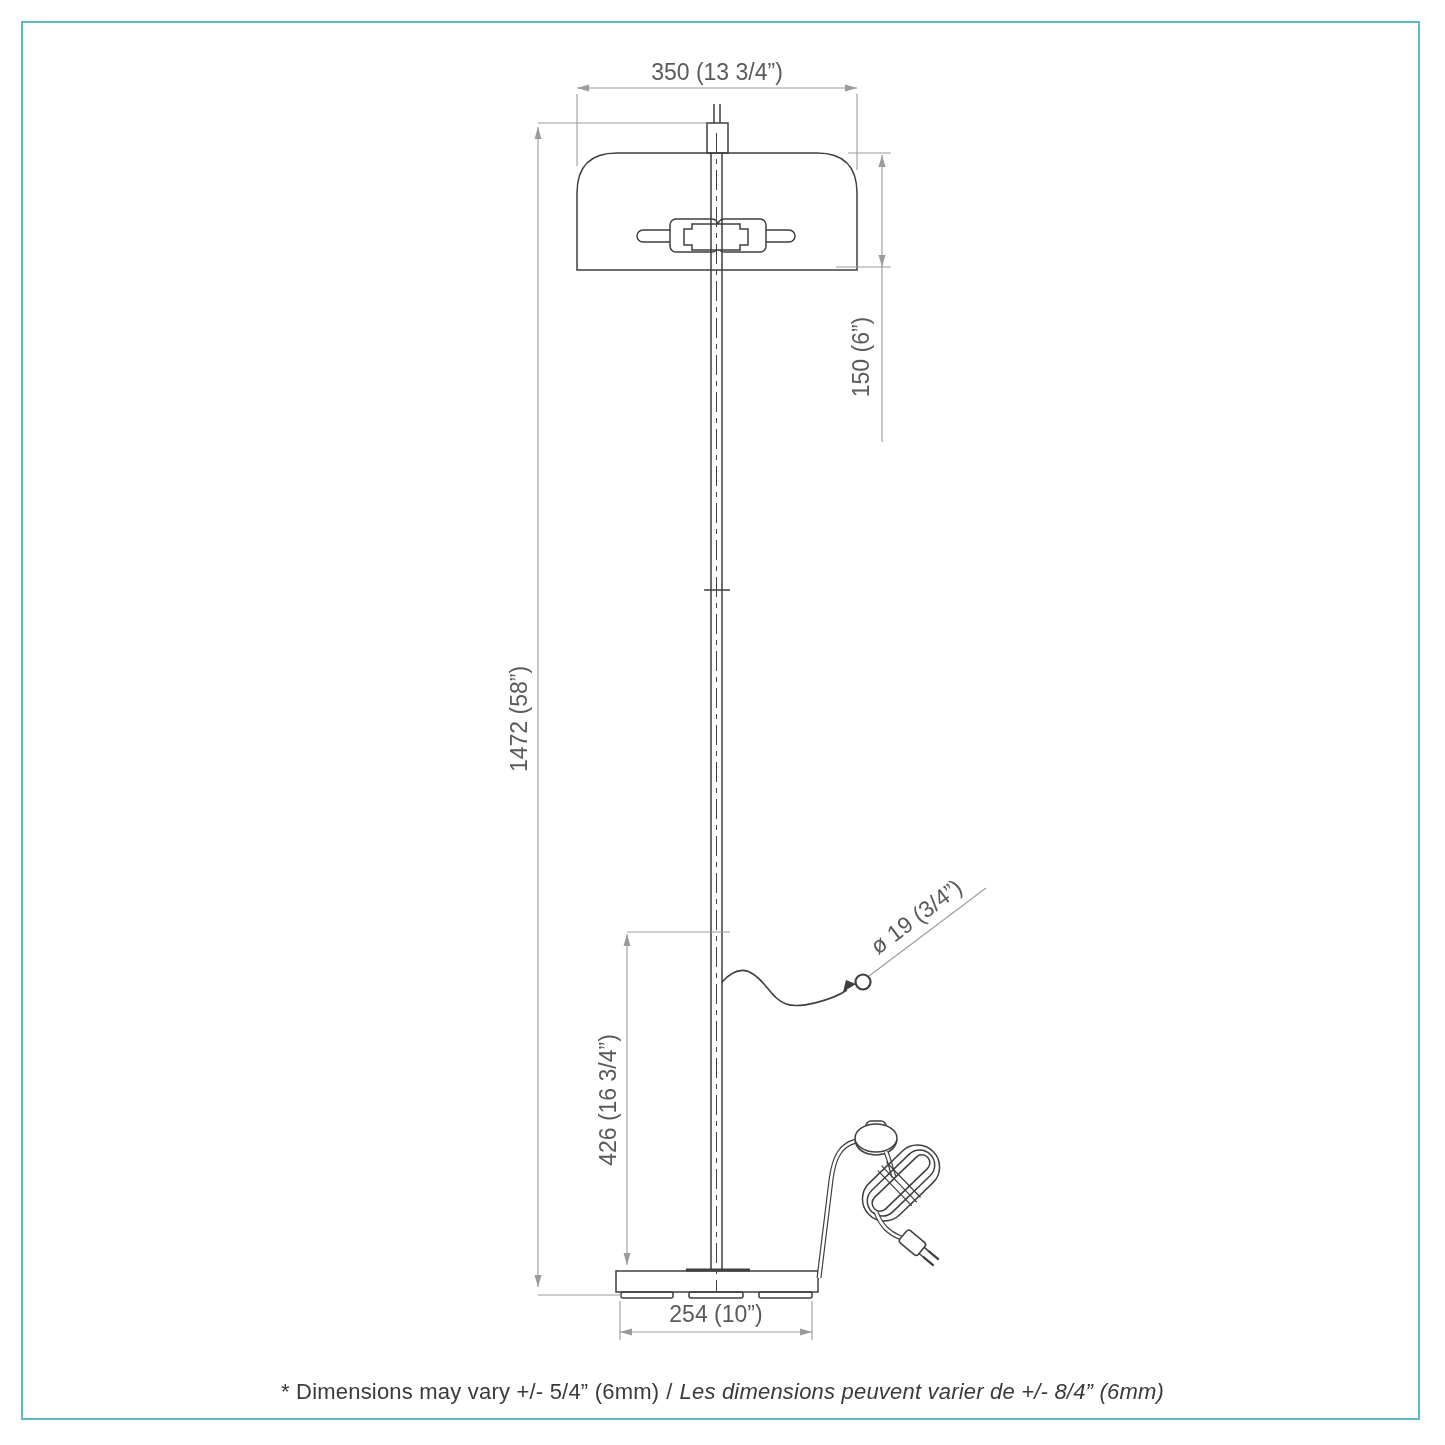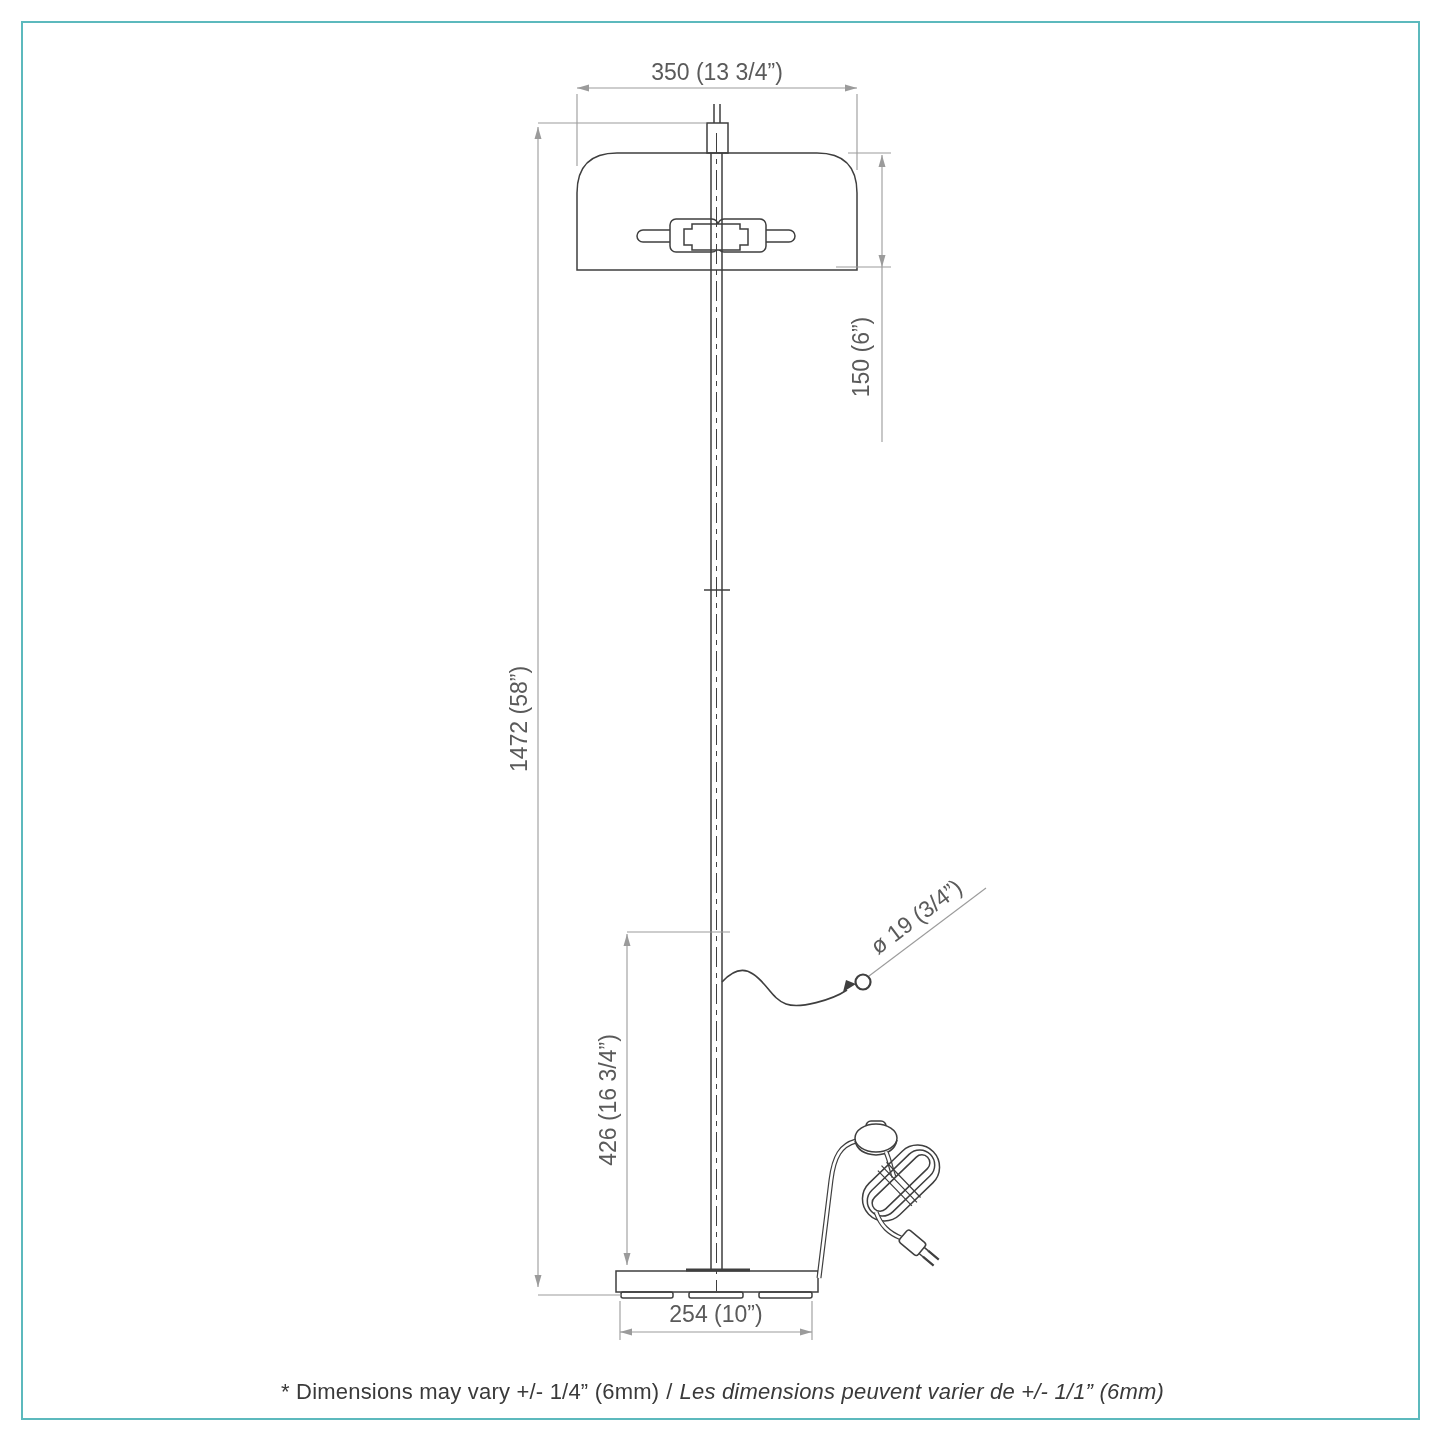--- a/index.html
+++ b/index.html
@@ -129,14 +129,14 @@
     </g>
 
     <g>
       <line class="dim" x1="869" y1="976" x2="986" y2="888"></line>
       <text class="dimtext" x="921" y="923" text-anchor="middle" transform="rotate(-37 921 923)">ø 19 (3/4”)</text>
     </g>
   </g>
 </svg>
 
 <div class="footer">
-  <span class="en">* Dimensions may vary +/- 1/4” (6mm)</span><span class="sep">/</span><span class="fr">Les dimensions peuvent varier de +/- 1/1” (6mm)</span>
+  <span class="en">* Dimensions may vary +/- 5/4” (6mm)</span><span class="sep">/</span><span class="fr">Les dimensions peuvent varier de +/- 8/4” (6mm)</span>
 </div>
 
 </body></html>

